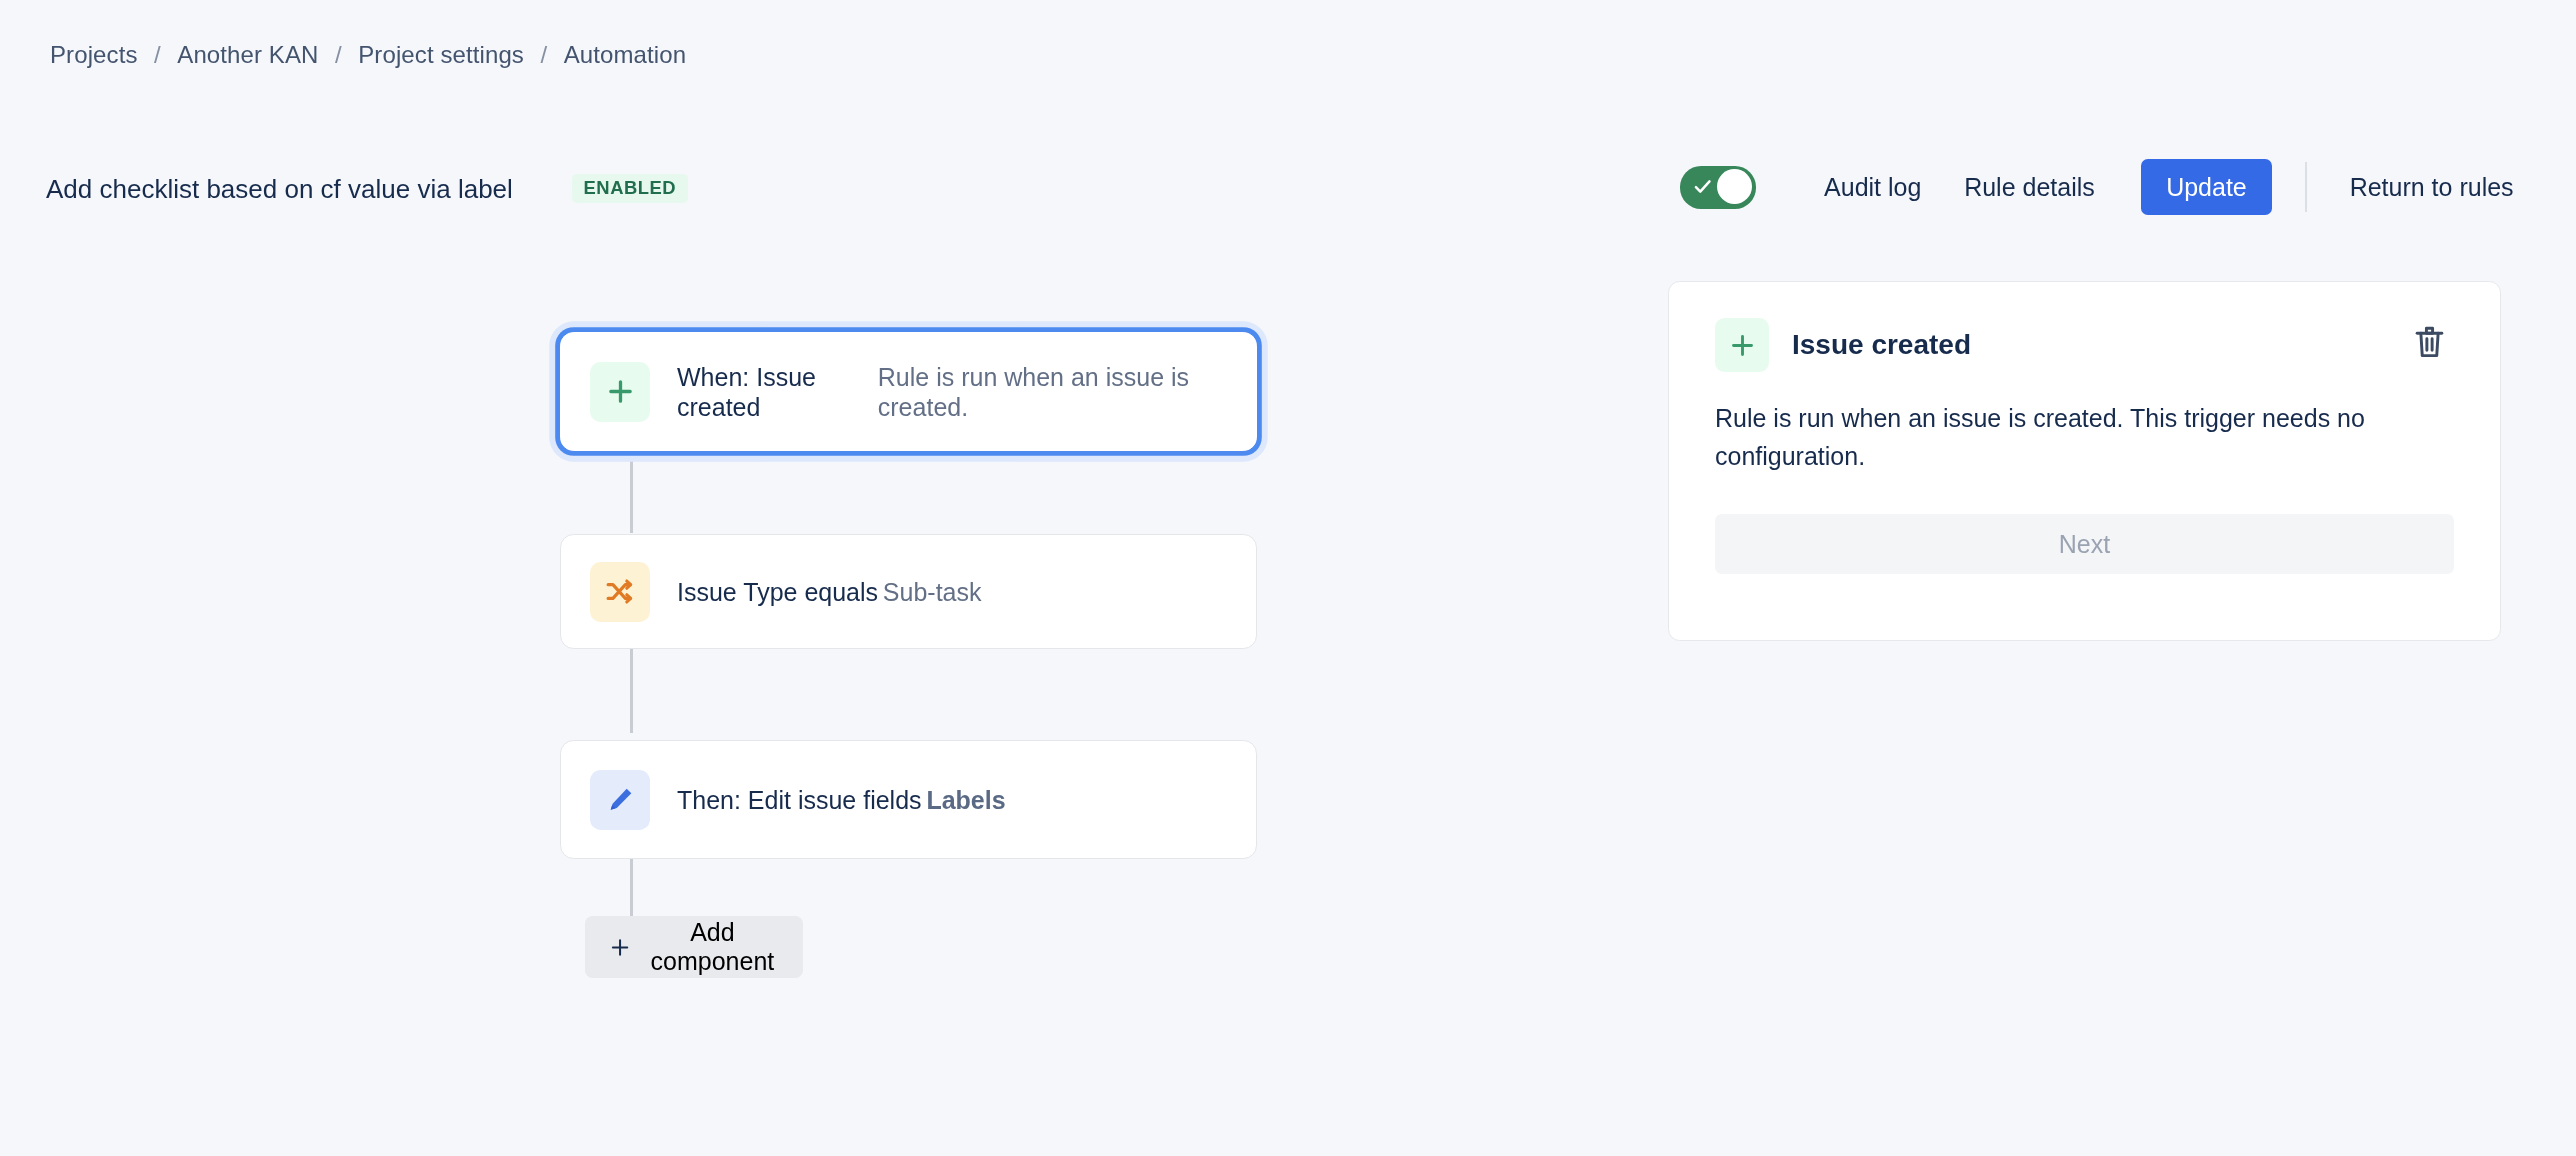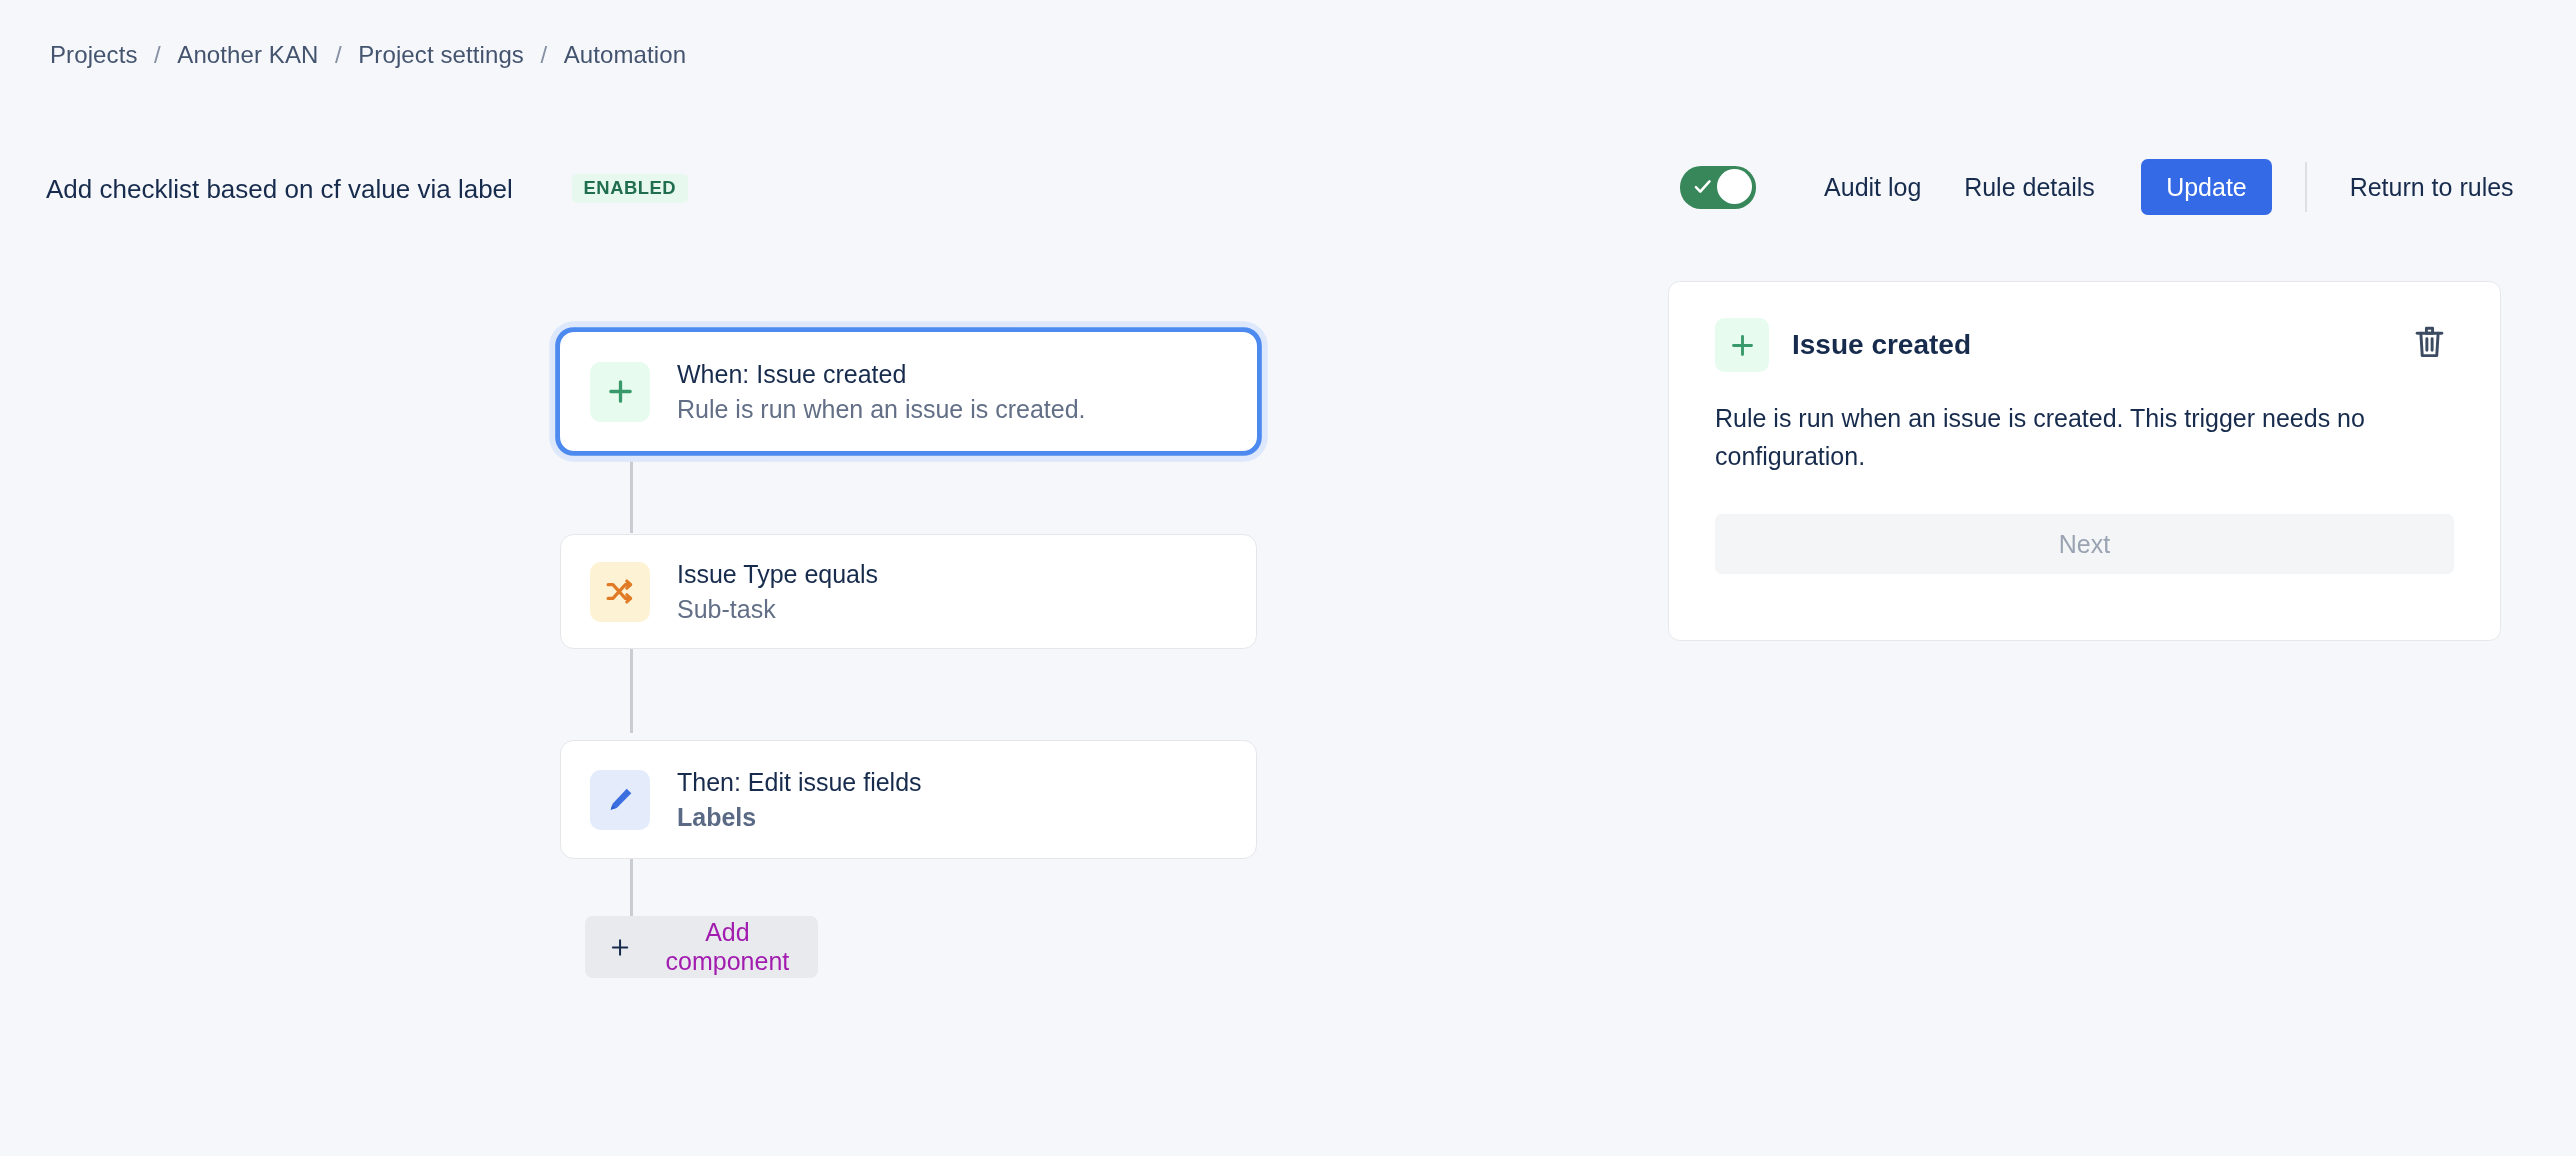--- a/index.html
+++ b/index.html
@@ -156,40 +156,40 @@
     flex: 0 0 auto;
     display: flex;
     align-items: center;
     justify-content: center;
     margin-right: 27px;
   }
   .icon-green  { background: #e7fbef; }
   .icon-yellow { background: #fdf3d4; }
   .icon-blue   { background: #e4ecfb; }
 
-  .card-text { display: flex; flex-direction: column; gap: 4.8px; }
+  .card-text { display: flex; gap: 4.8px; }
   .card-title { font-size: 25px; color: #172b4d; line-height: 1.2; }
   .card-sub   { font-size: 25px; color: #626f86; line-height: 1.2; }
   .card-sub.bold { font-weight: bold; color: #5a6a85; }
 
   .add-component {
     position: absolute;
     left: 585px;
     top: 916px;
     height: 62px;
     background: #e8eaee;
     border: none;
     border-radius: 7.7px;
     display: flex;
     align-items: center;
-    gap: 32px;
+    gap: 17px;
     padding: 0 25px;
     font-family: inherit;
     font-size: 25px;
-    color: #a21caf;
+    color: #000000;
     cursor: pointer;
   }
 
   
   .detail-panel {
     position: absolute;
     left: 1668px;
     top: 281px;
     width: 833px;
     height: 360px;

